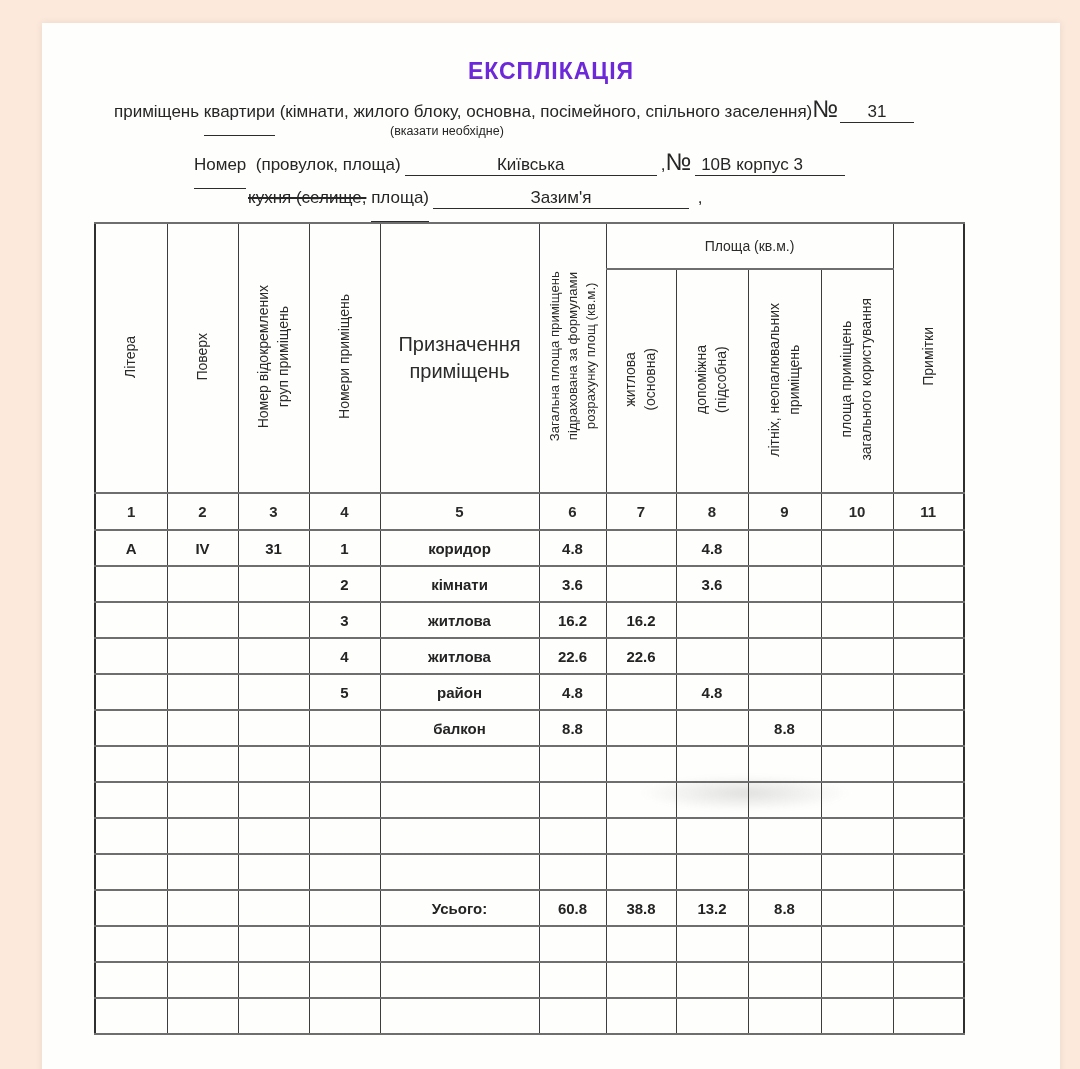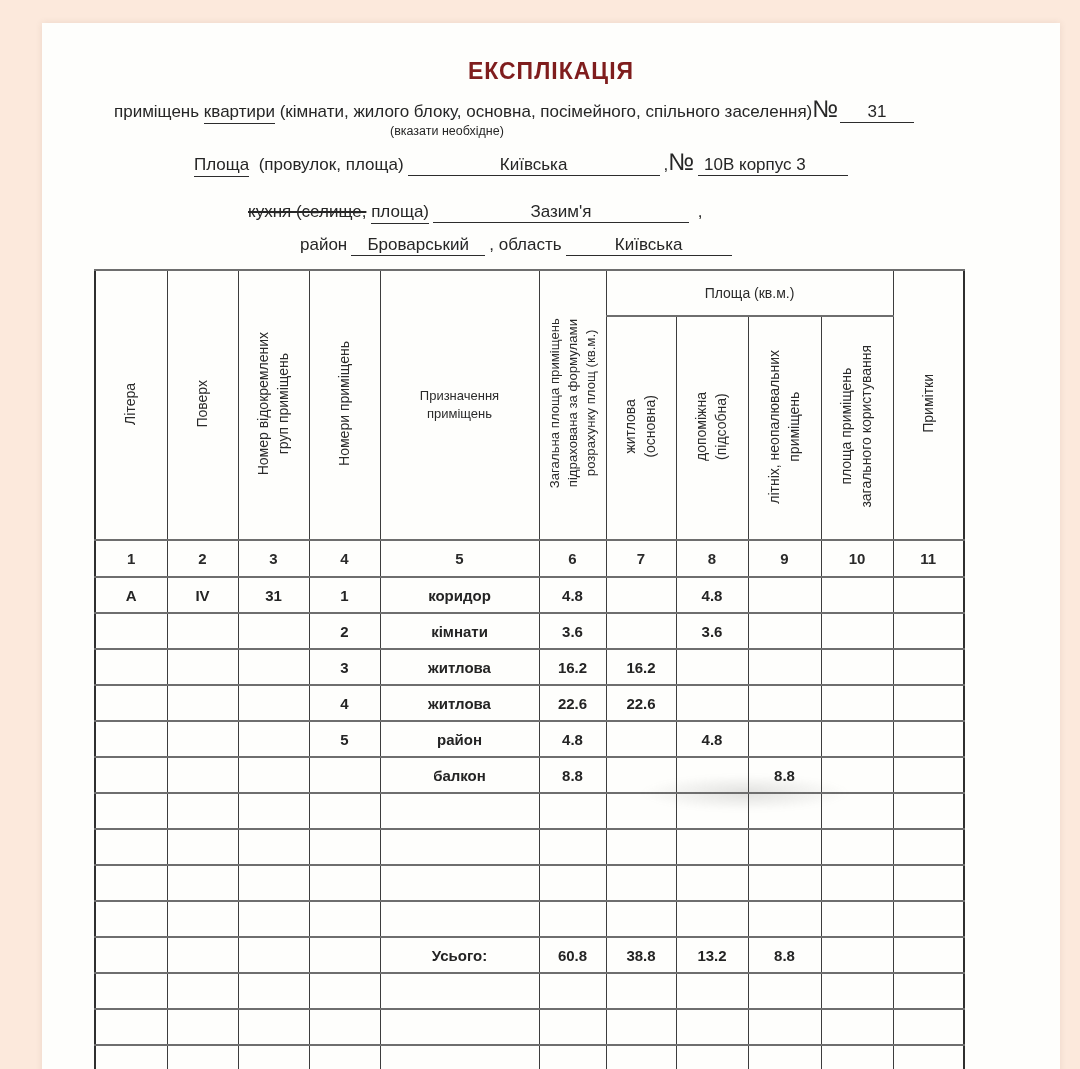--- a/index.html
+++ b/index.html
@@ -15,50 +15,50 @@
     width: 1018px; height: 1100px;
     background: #fefefc;
     box-shadow: 0 0 7px rgba(90,60,40,0.10);
   }
   .doc-title {
     margin-top: 35px;
     text-align: center;
     font-size: 23px;
     font-weight: 700;
     letter-spacing: 1px;
-    color: #7f1d1d;
+    color: #6d28d9;
   }
   .line1 {
     margin: 15px 0 0 72px;
     font-size: 17px;
     white-space: nowrap;
   }
   .hint {
     margin: 1px 0 0 348px;
     width: 184px;
     text-align: left;
     font-size: 12.5px;
   }
   .line-street { margin: 15px 0 0 152px; font-size: 17px; white-space: nowrap; }
   .line-city   { margin: 12px 0 0 206px; font-size: 17px; white-space: nowrap; }
   .line-rayon  { margin: 12px 0 0 258px; font-size: 17px; white-space: nowrap; }
 
-  .u  { border-bottom: 1.6px solid #2c2c2c; padding-bottom: 2px; }
+  .u  { border-bottom: 1.6px solid #2c2c2c; padding-bottom: 14px; }
   .strike { text-decoration: line-through; text-decoration-thickness: 1.5px; }
   .fill {
     display: inline-block;
     border-bottom: 1.6px solid #2c2c2c;
     text-align: center;
     vertical-align: baseline;
     margin: 0 4px;
   }
   .w-no31    { width: 74px;  margin-left: 2px; }
   .w-street  { width: 252px; }
   .w-bldg    { width: 150px; text-align: left; padding-left: 6px; }
-  .w-city    { width: 256px; margin-top: 14px; }
+  .w-city    { width: 256px; }
   .w-rayon   { width: 134px; }
   .w-oblast  { width: 166px; }
   .nosign { font-size: 24px; line-height: 17px; }
 
   table.expl {
     margin: 13px 0 0 52px;
     width: 869px;
     table-layout: fixed;
     border-collapse: collapse;
     border: 2px solid #2f2f2f;
@@ -78,21 +78,21 @@
   .hrow2 { height: 224px; }
   .vt {
     display: inline-block;
     writing-mode: vertical-rl;
     transform: rotate(180deg);
     white-space: pre-line;
     line-height: 1.4;
     font-size: 14px;
   }
   .vt-small { font-size: 13.2px; line-height: 1.35; }
-  .hz { white-space: pre-line; font-size: 13px; line-height: 1.35; }
+  .hz { white-space: pre-line; font-size: 20px; line-height: 1.35; }
   .group-cell { font-size: 15px; }
   .numrow td { height: 37px; font-weight: 700; font-size: 15px; color: #2a2a2a; }
   .expl tbody td {
     height: 36px;
     font-weight: 700;
     font-size: 15px;
     color: #242424;
   }
   .smudge {
     position: absolute;
@@ -107,25 +107,24 @@
 <body>
 
 <div class="paper">
 
   <div class="doc-title">ЕКСПЛІКАЦІЯ</div>
 
   <div class="line1"><span>приміщень</span> <span class="u">квартири</span> <span>(кімнати, жилого блоку, основна, посімейного, спільного заселення)</span><span class="nosign">№</span><span class="fill w-no31">31</span></div>
 
   <div class="hint">(вказати необхідне)</div>
 
-  <div class="line-street"><span class="u">Площа</span>&nbsp; <span>(провулок, площа)</span><span class="fill w-street">Київська</span><span>,</span><span class="nosign">№</span><span class="fill w-bldg">10В корпус 3</span></div>
+  <div class="line-street"><span class="u">Номер</span>&nbsp; <span>(провулок, площа)</span><span class="fill w-street">Київська</span><span>,</span><span class="nosign">№</span><span class="fill w-bldg">10В корпус 3</span></div>
 
   <div class="line-city"><span class="strike">кухня (селище,</span> <span class="u">площа)</span><span class="fill w-city">Зазим'я</span> <span>,</span></div>
 
-  <div class="line-rayon"><span>район</span><span class="fill w-rayon">Броварський</span><span>, область</span><span class="fill w-oblast">Київська</span></div>
 
   <table class="expl">
     <colgroup>
       <col style="width:72px">
         <col style="width:71px">
         <col style="width:71px">
       <col style="width:71px">
         <col style="width:159px">
         <col style="width:67px">
       <col style="width:70px">

